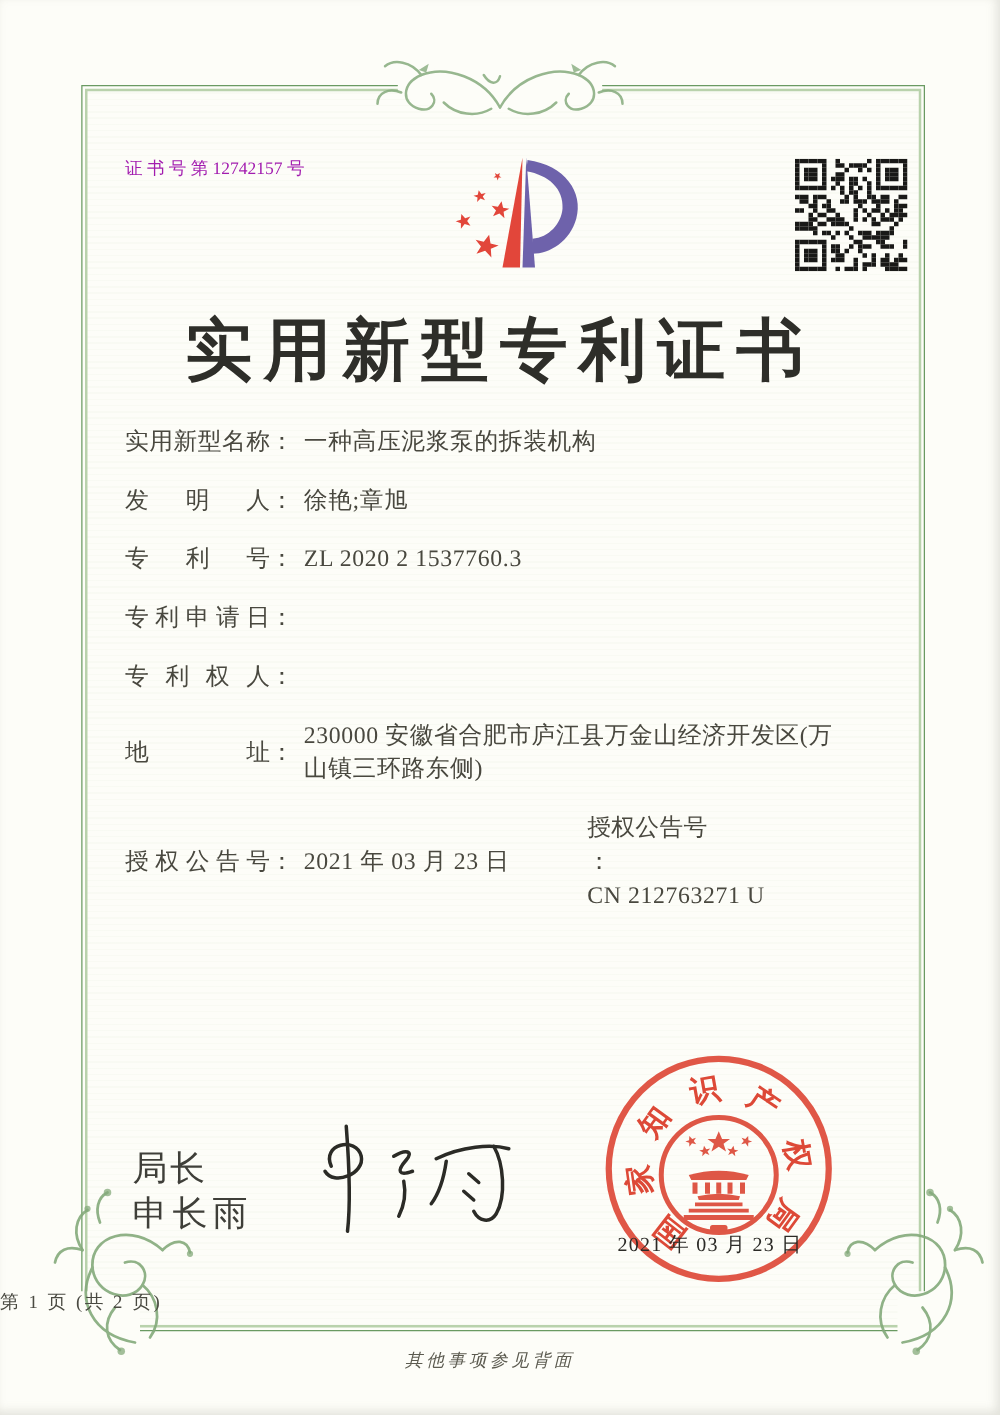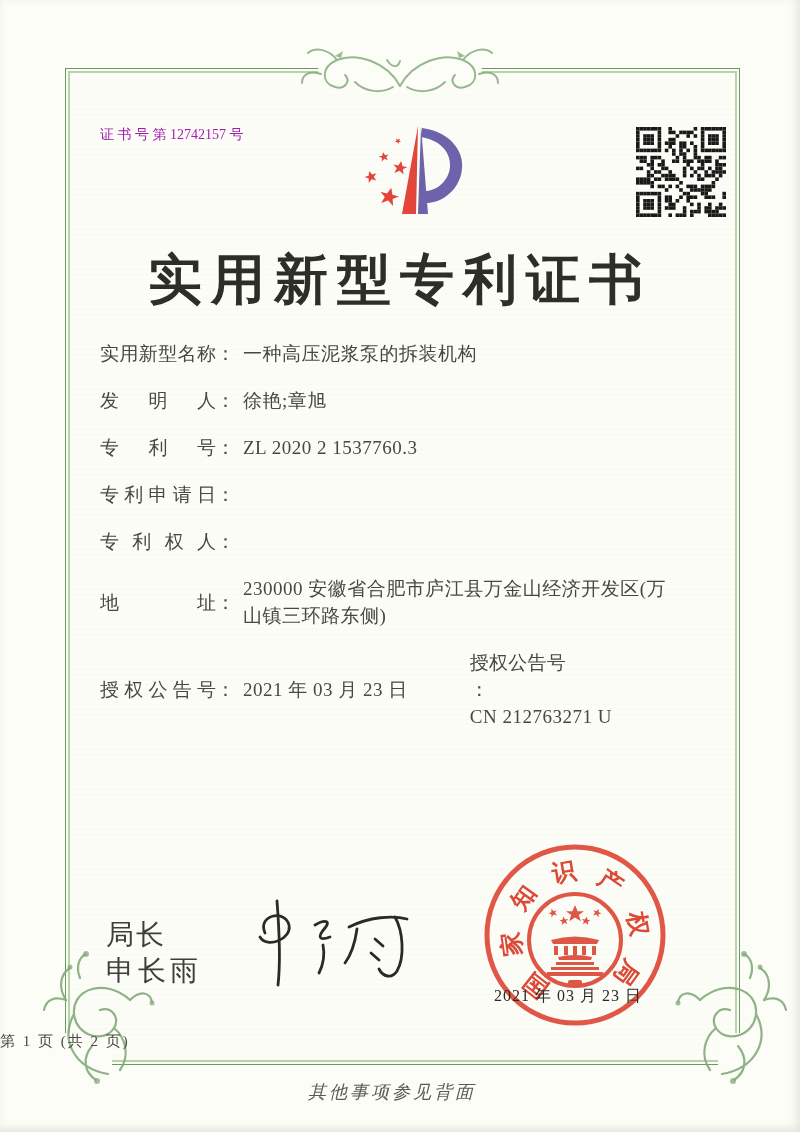--- a/index.html
+++ b/index.html
@@ -44,21 +44,21 @@
   
   .seal{position:absolute; left:483px; top:843px; width:184px; height:184px;}
   .seal-ring-chars{position:absolute; inset:0;}
   .seal-ring-chars span{position:absolute; left:50%; top:50%;
     font-size:24px; font-weight:bold; color:#dd4937; font-family:"Liberation Serif",serif;}
   .seal-date{position:absolute; left:488px; top:986px; width:160px; text-align:center;
     font-size:16px; color:#2c2b27; letter-spacing:1px;}
   .page-info{position:absolute; left:0; top:1032px; width:800px; 
     font-size:15px; color:#4a4a42; letter-spacing:2px;}
   .back-note{position:absolute; left:0; top:1080px; width:784px; text-align:center;
-    font-size:18px; color:#5c5b50; font-style:italic; letter-spacing:3px;}
+    font-size:14px; color:#5c5b50; font-style:italic; letter-spacing:3px;}
   .orn{position:absolute; pointer-events:none;}
   .orn-top{left:283px; top:40px;}
   .orn-bl{left:22px; top:948px;}
   .orn-br{left:658px; top:948px; transform:scaleX(-1);}
 </style>
 </head>
 <body>
 
 <div class="page">
 

